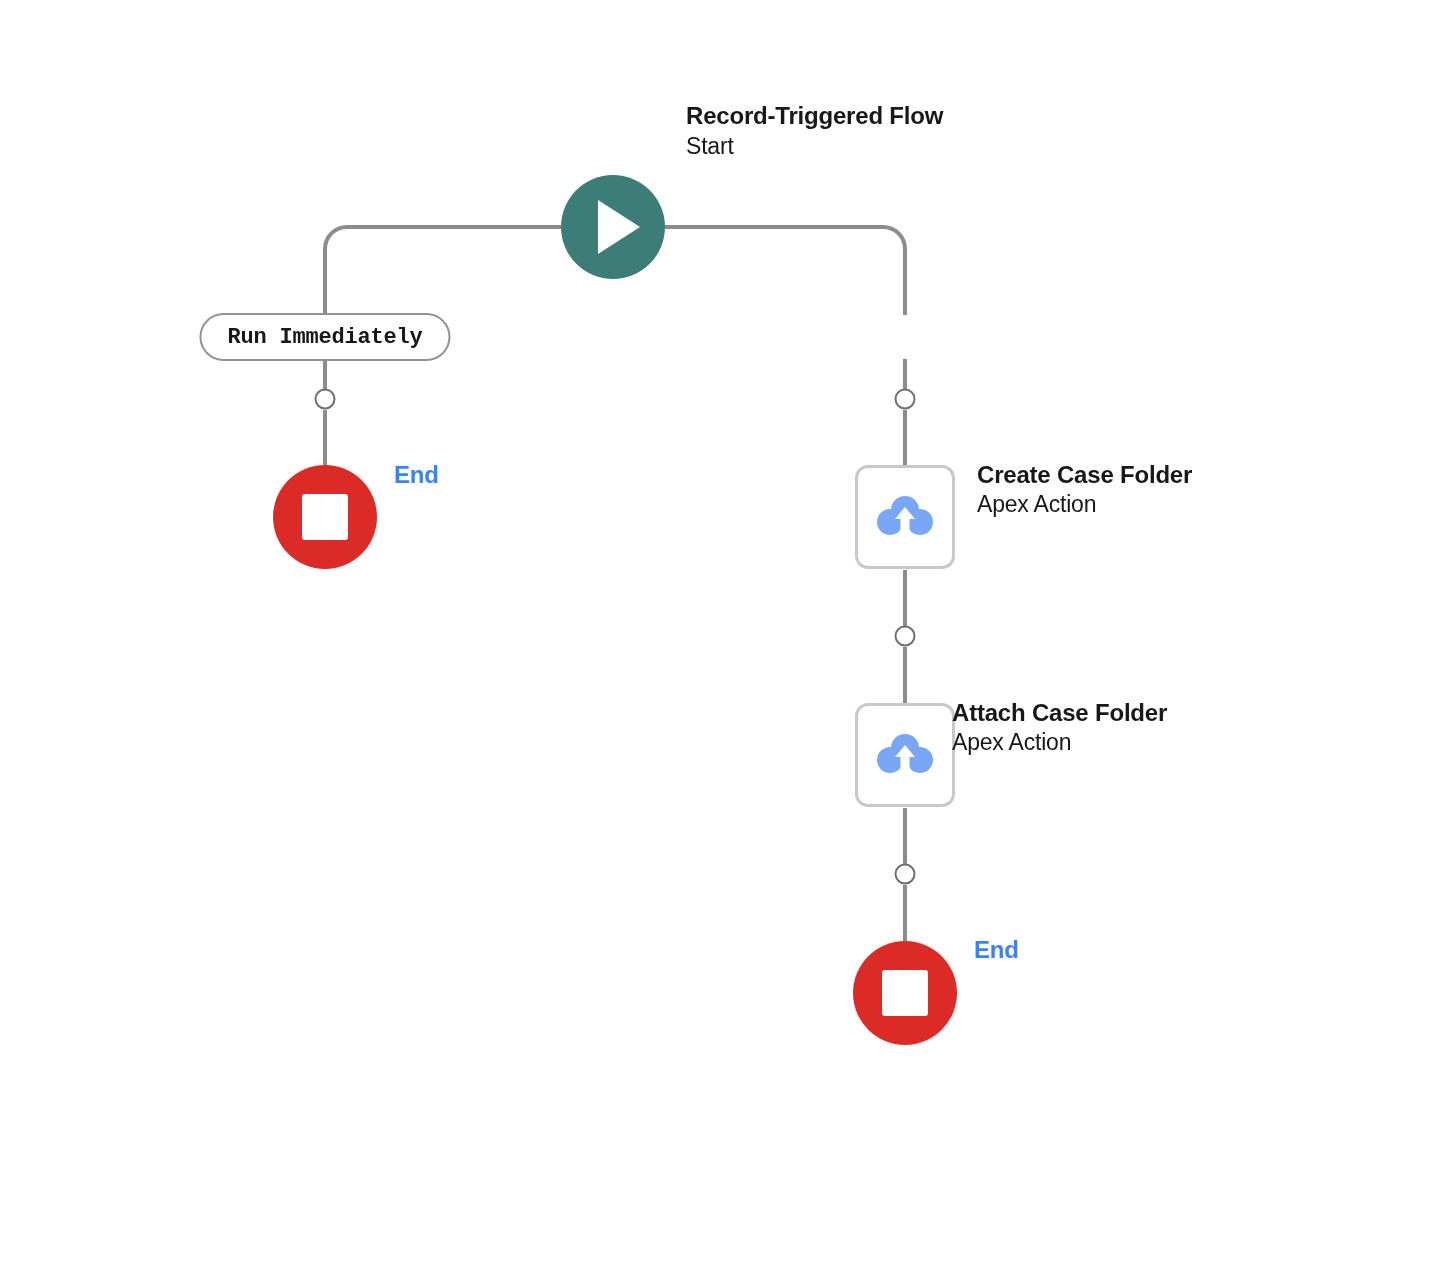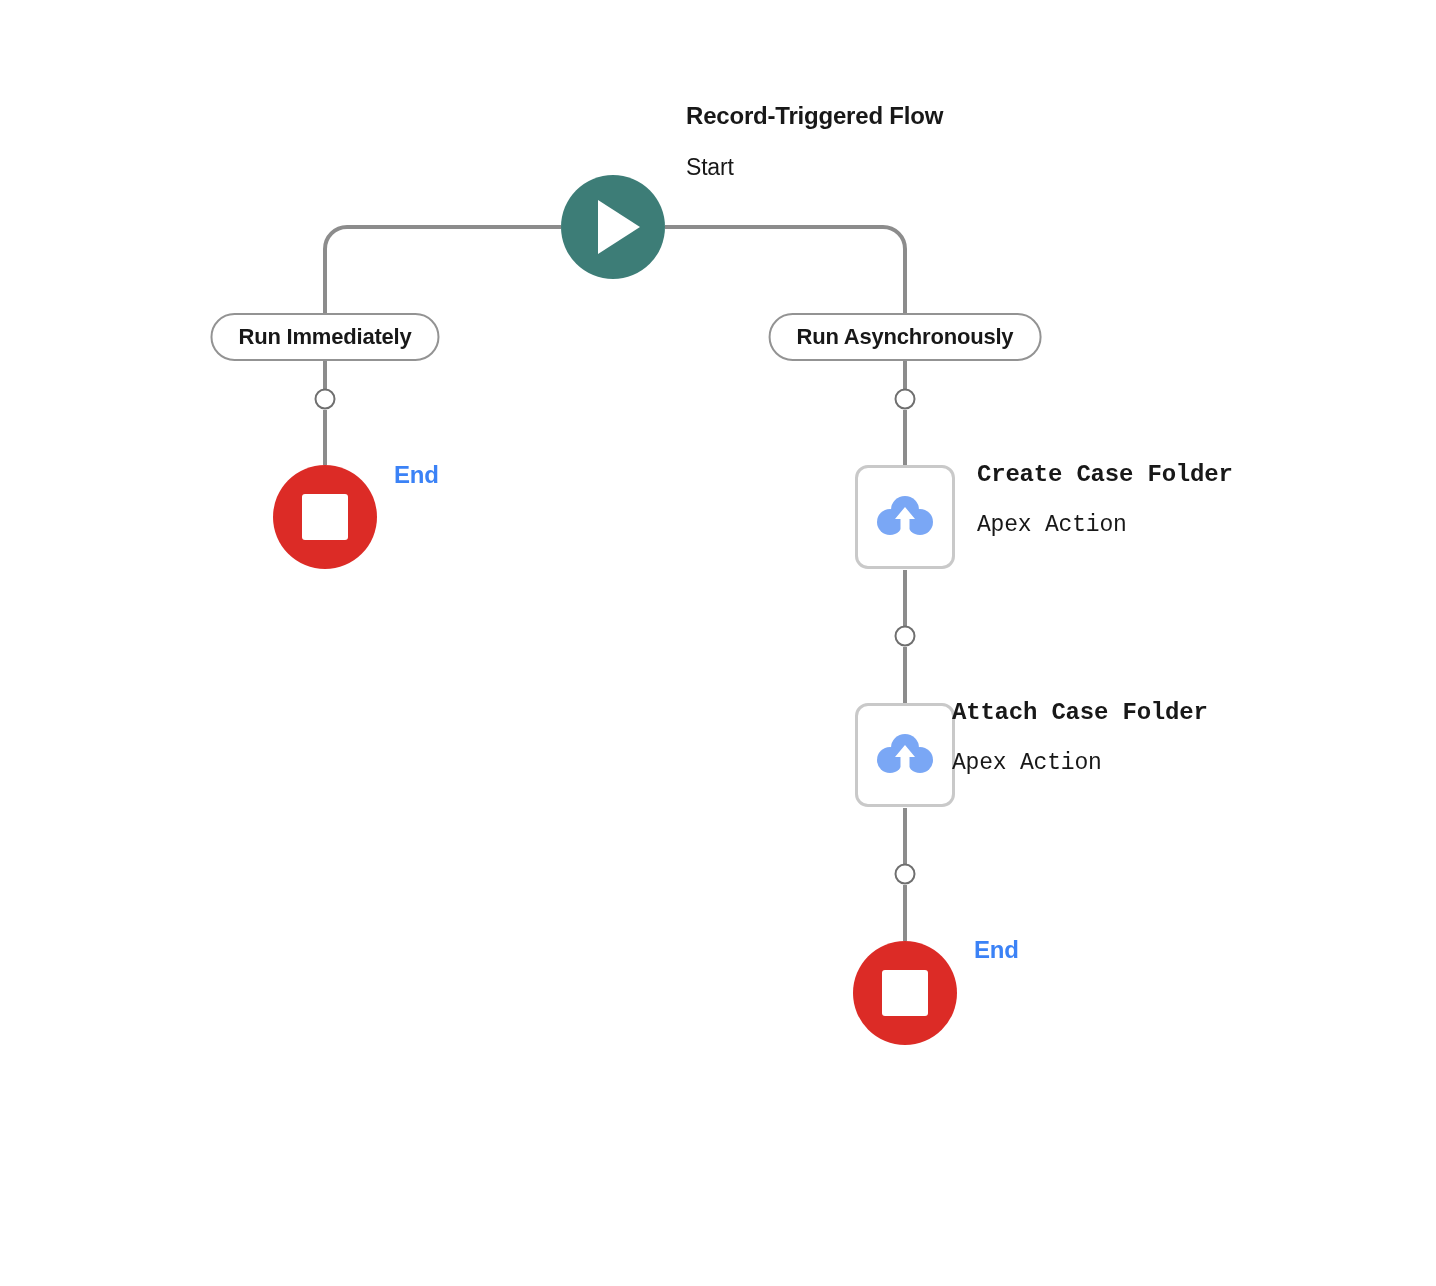--- a/index.html
+++ b/index.html
@@ -64,39 +64,39 @@
     font-size: 24px;
     font-weight: bold;
     color: #181818;
     letter-spacing: -0.2px;
   }
   .label-sub {
     font-size: 23px;
     font-weight: normal;
     color: #181818;
     letter-spacing: -0.2px;
-    margin-top: 21px;
   }
 
   
   .pill {
     border: 2px solid #939393;
     background: #ffffff;
     border-radius: 999px;
     height: 44px;
     padding: 0 26px;
     display: flex;
     align-items: center;
     justify-content: center;
     font-size: 22px;
     font-weight: bold;
     color: #181818;
     white-space: nowrap;
     letter-spacing: -0.2px;
     cursor: pointer;
+    font-family: Liberation Mono, monospace;
   }
 
   
   .connector-dot {
     width: 21px;
     height: 21px;
     border-radius: 50%;
     border: 2px solid #6f6f6f;
     background: #ffffff;
     box-sizing: border-box;
@@ -113,21 +113,20 @@
     display: flex;
     align-items: center;
     justify-content: center;
     box-sizing: border-box;
     cursor: pointer;
   }
   .element-label {
     position: absolute;
     line-height: 1.3;
     white-space: nowrap;
-    font-family: Liberation Mono, monospace;
   }
 
   
   .end-circle {
     width: 104px;
     height: 104px;
     border-radius: 50%;
     background: #dc2b26;
     display: flex;
     align-items: center;
@@ -182,23 +181,20 @@
   </div>
   <div class="start-label">
     <div class="label-title">Record-Triggered Flow</div>
     <div class="label-sub">Start</div>
   </div>
 
   <div class="node" style="left:325px; top:337px;">
     <div class="pill">Run Immediately</div>
   </div>
 
-  <div class="node" style="left:905px; top:337px;">
-    <div class="pill">Run Asynchronously</div>
-  </div>
 
   <div class="node" style="left:325px; top:399px;">
     <div class="connector-dot"></div>
   </div>
   <div class="node" style="left:905px; top:399px;">
     <div class="connector-dot"></div>
   </div>
   <div class="node" style="left:905px; top:636px;">
     <div class="connector-dot"></div>
   </div>

